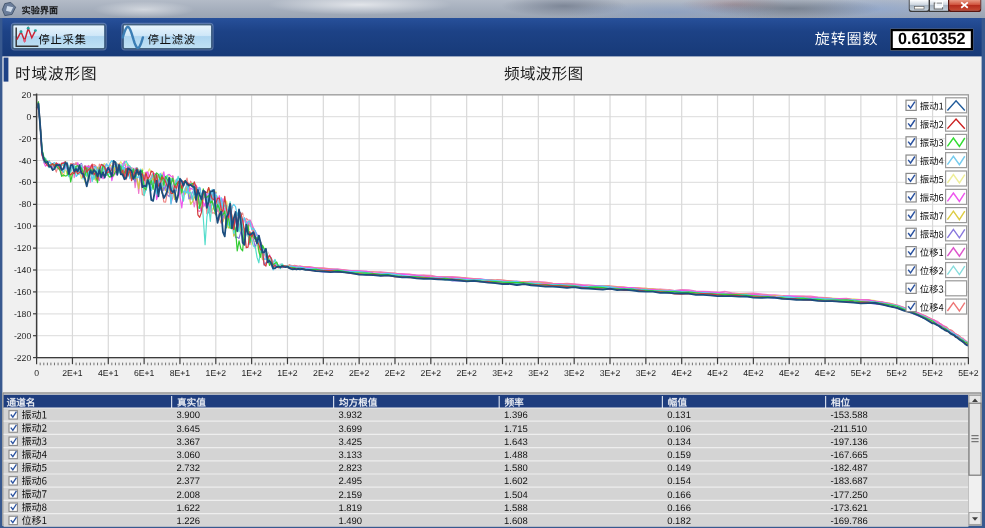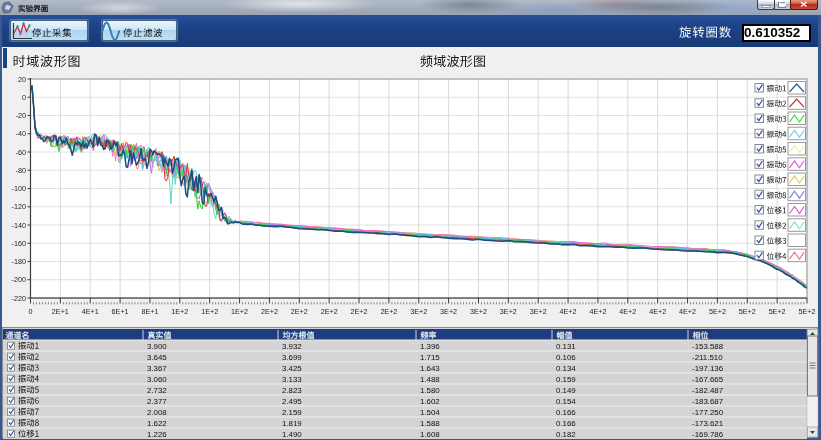--- a/index.html
+++ b/index.html
@@ -12,21 +12,21 @@
   radial-gradient(100px 12px at 660px 7px, rgba(85,95,110,0.55), rgba(90,100,115,0) 75%),
   radial-gradient(60px 10px at 612px 4px, rgba(150,60,50,0.25), rgba(150,60,50,0) 75%),
   radial-gradient(80px 14px at 730px 8px, rgba(135,165,215,0.55), rgba(135,165,215,0) 80%),
   linear-gradient(180deg,#b3bbc7 0%,#a6afbd 50%,#9aa4b3 100%)}
 #toolbar{position:absolute;left:0;top:15px;width:821px;height:32px;
  background:linear-gradient(180deg,#27509a 0%,#1d4286 35%,#173a78 100%)}
 .tbtn{position:absolute;top:20px;height:21px;border:1px solid #44627e;border-radius:2px;
  background:linear-gradient(180deg,#e9f5fc 0%,#cfe7f8 45%,#aed5f0 50%,#bfe0f4 100%);
  box-shadow:0 0 0 1px rgba(255,255,255,0.25)}
 #vbox{position:absolute;left:742px;top:24px;width:69px;height:18px;background:#fff;border:2px solid #000;
- font-size:13.5px;font-weight:bold;color:#000;line-height:13.5px;letter-spacing:0px}
+ font-size:13.5px;font-weight:bold;color:#000;text-align:center;line-height:13.5px;letter-spacing:0px}
 #frameL{position:absolute;left:0;top:15px;width:2px;height:425px;background:#38598f}
 #frameR{position:absolute;left:818px;top:15px;width:3px;height:425px;background:#38598f}
 #frameB{position:absolute;left:0;top:438px;width:821px;height:2px;background:#38598f}
 #accent{position:absolute;left:3px;top:48px;width:4px;height:20px;background:#1d4186}
 #tablewrap{position:absolute;left:2px;top:327px;width:816px;height:111px;background:#d4d4d4;border:1px solid #8a8a8a}
 svg{position:absolute;left:0;top:0}
 text{font-family:"Liberation Sans",sans-serif}
 </style></head><body>
 <div id="win">
 <div id="titlebar"></div>

